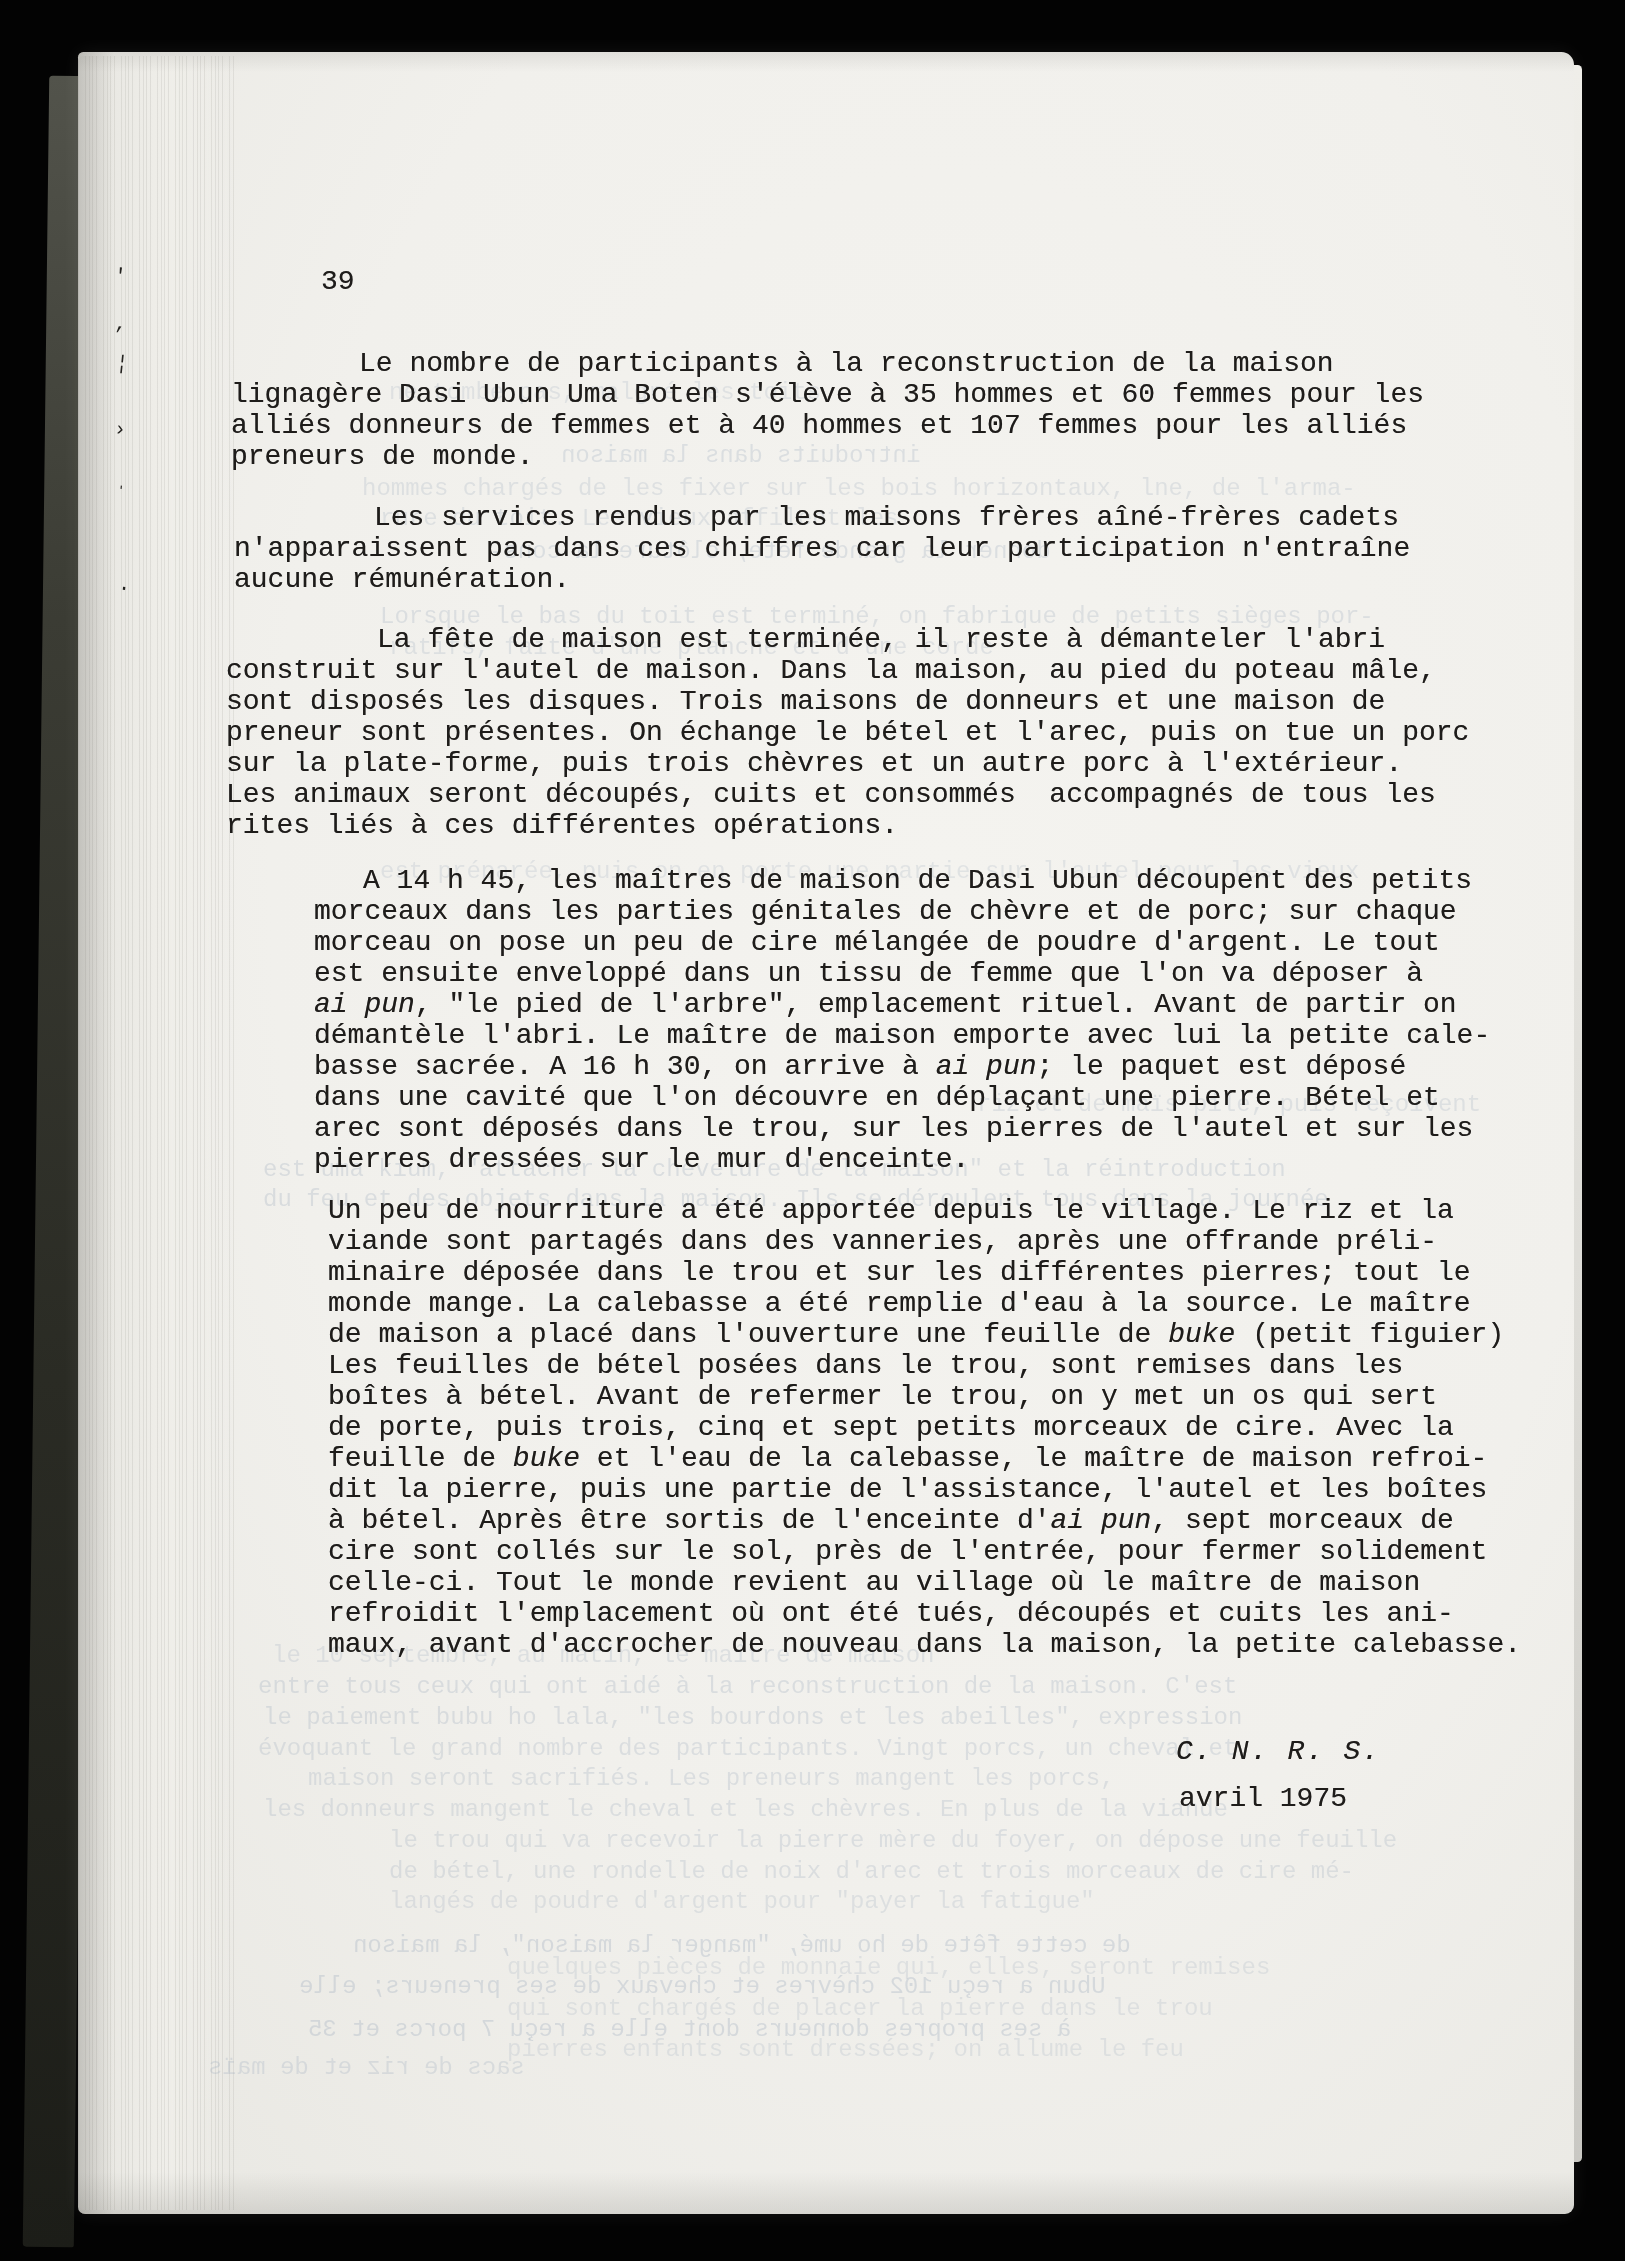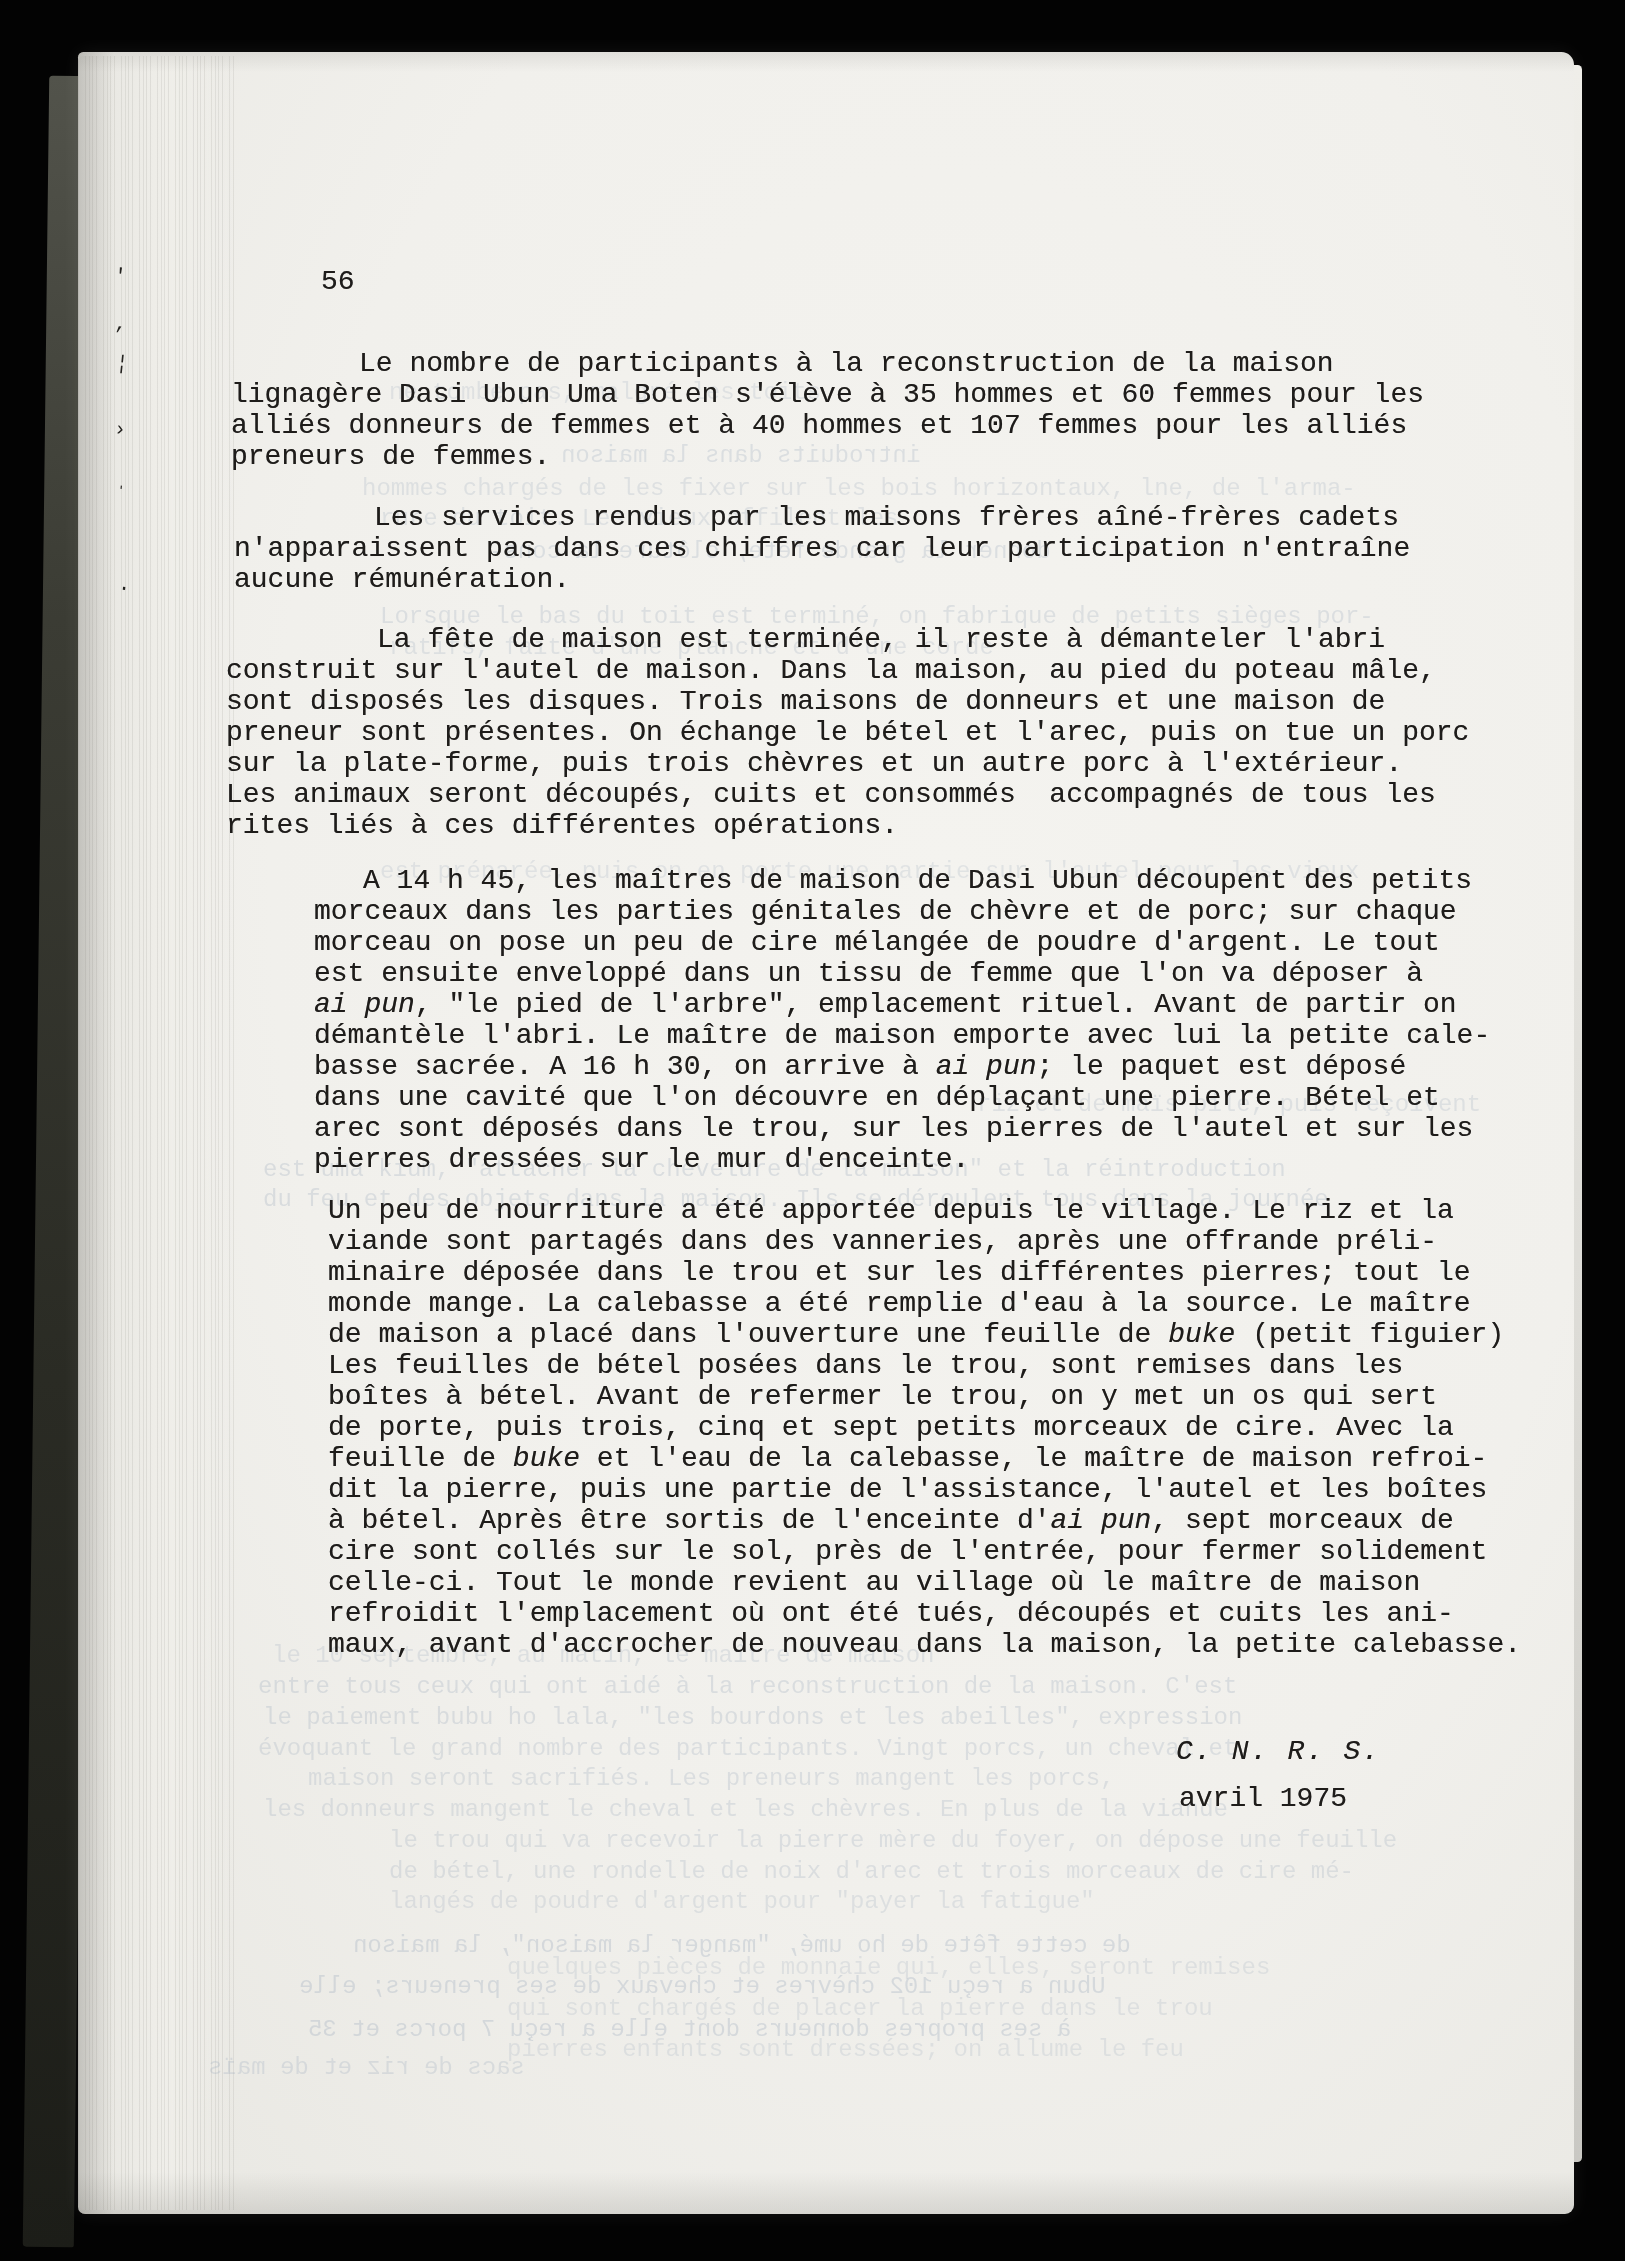--- a/index.html
+++ b/index.html
@@ -125,23 +125,23 @@
     </div>
   <div id="gutter-layer">
       <div class="gmark" style="left: 36px; top: 213px;">'</div>
       <div class="gmark" style="left: 36px; top: 260px;">‚</div>
       <div class="gmark" style="left: 38px; top: 300px;">¦</div>
       <div class="gmark" style="left: 36px; top: 366px;">›</div>
       <div class="gmark" style="left: 38px; top: 416px;">ˌ</div>
       <div class="gmark" style="left: 40px; top: 525px;">·</div>
     </div>
 
-  <div class="typed pagenum">56</div>
+  <div class="typed pagenum">39</div>
 
-  <div class="typed para1"><div class="line">Le nombre de participants à la reconstruction de la maison</div><div class="line">lignagère Dasi Ubun Uma Boten s'élève à 35 hommes et 60 femmes pour les</div><div class="line">alliés donneurs de femmes et à 40 hommes et 107 femmes pour les alliés</div><div class="line">preneurs de femmes.</div></div>
+  <div class="typed para1"><div class="line">Le nombre de participants à la reconstruction de la maison</div><div class="line">lignagère Dasi Ubun Uma Boten s'élève à 35 hommes et 60 femmes pour les</div><div class="line">alliés donneurs de femmes et à 40 hommes et 107 femmes pour les alliés</div><div class="line">preneurs de monde.</div></div>
   <div class="typed para2"><div class="line">Les services rendus par les maisons frères aîné-frères cadets</div><div class="line">n'apparaissent pas dans ces chiffres car leur participation n'entraîne</div><div class="line">aucune rémunération.</div></div>
   <div class="typed para3"><div class="line">La fête de maison est terminée, il reste à démanteler l'abri</div><div class="line">construit sur l'autel de maison. Dans la maison, au pied du poteau mâle,</div><div class="line">sont disposés les disques. Trois maisons de donneurs et une maison de</div><div class="line">preneur sont présentes. On échange le bétel et l'arec, puis on tue un porc</div><div class="line">sur la plate-forme, puis trois chèvres et un autre porc à l'extérieur.</div><div class="line">Les animaux seront découpés, cuits et consommés  accompagnés de tous les</div><div class="line">rites liés à ces différentes opérations.</div></div>
   <div class="typed para4"><div class="line">A 14 h 45, les maîtres de maison de Dasi Ubun découpent des petits</div><div class="line">morceaux dans les parties génitales de chèvre et de porc; sur chaque</div><div class="line">morceau on pose un peu de cire mélangée de poudre d'argent. Le tout</div><div class="line">est ensuite enveloppé dans un tissu de femme que l'on va déposer à</div><div class="line"><em>ai pun</em>, "le pied de l'arbre", emplacement rituel. Avant de partir on</div><div class="line">démantèle l'abri. Le maître de maison emporte avec lui la petite cale-</div><div class="line">basse sacrée. A 16 h 30, on arrive à <em>ai pun</em>; le paquet est déposé</div><div class="line">dans une cavité que l'on découvre en déplaçant une pierre. Bétel et</div><div class="line">arec sont déposés dans le trou, sur les pierres de l'autel et sur les</div><div class="line">pierres dressées sur le mur d'enceinte.</div></div>
   <div class="typed para5"><div class="line">Un peu de nourriture a été apportée depuis le village. Le riz et la</div><div class="line">viande sont partagés dans des vanneries, après une offrande préli-</div><div class="line">minaire déposée dans le trou et sur les différentes pierres; tout le</div><div class="line">monde mange. La calebasse a été remplie d'eau à la source. Le maître</div><div class="line">de maison a placé dans l'ouverture une feuille de <em>buke</em> (petit figuier)</div><div class="line">Les feuilles de bétel posées dans le trou, sont remises dans les</div><div class="line">boîtes à bétel. Avant de refermer le trou, on y met un os qui sert</div><div class="line">de porte, puis trois, cinq et sept petits morceaux de cire. Avec la</div><div class="line">feuille de <em>buke</em> et l'eau de la calebasse, le maître de maison refroi-</div><div class="line">dit la pierre, puis une partie de l'assistance, l'autel et les boîtes</div><div class="line">à bétel. Après être sortis de l'enceinte d'<em>ai pun</em>, sept morceaux de</div><div class="line">cire sont collés sur le sol, près de l'entrée, pour fermer solidement</div><div class="line">celle-ci. Tout le monde revient au village où le maître de maison</div><div class="line">refroidit l'emplacement où ont été tués, découpés et cuits les ani-</div><div class="line">maux, avant d'accrocher de nouveau dans la maison, la petite calebasse.</div></div>
 
   <div class="typed signature">C. N. R. S.</div>
   <div class="typed dateline">avril 1975</div>
 </div>
 
 

